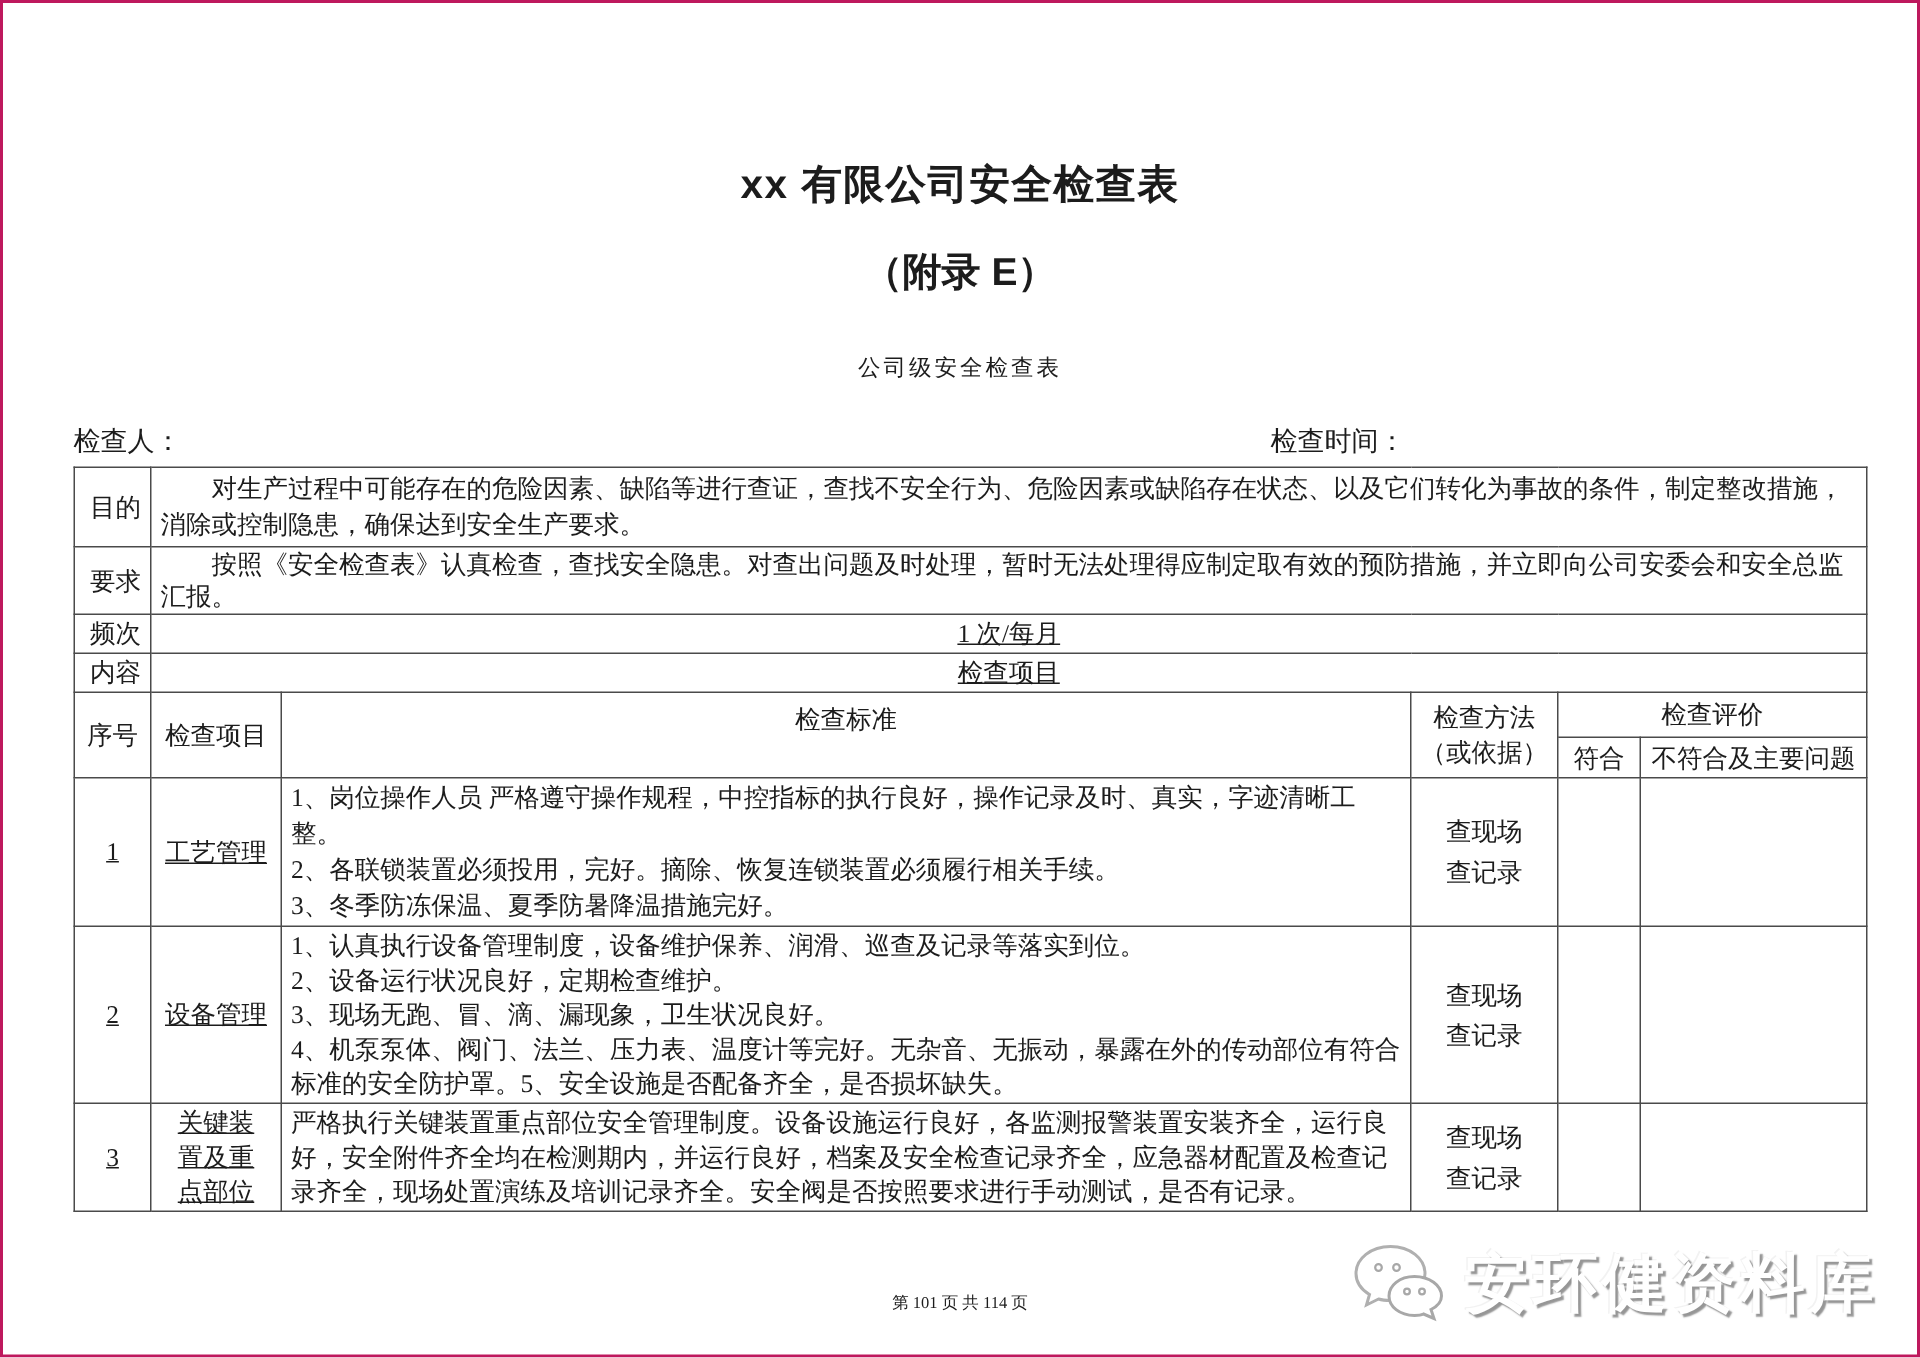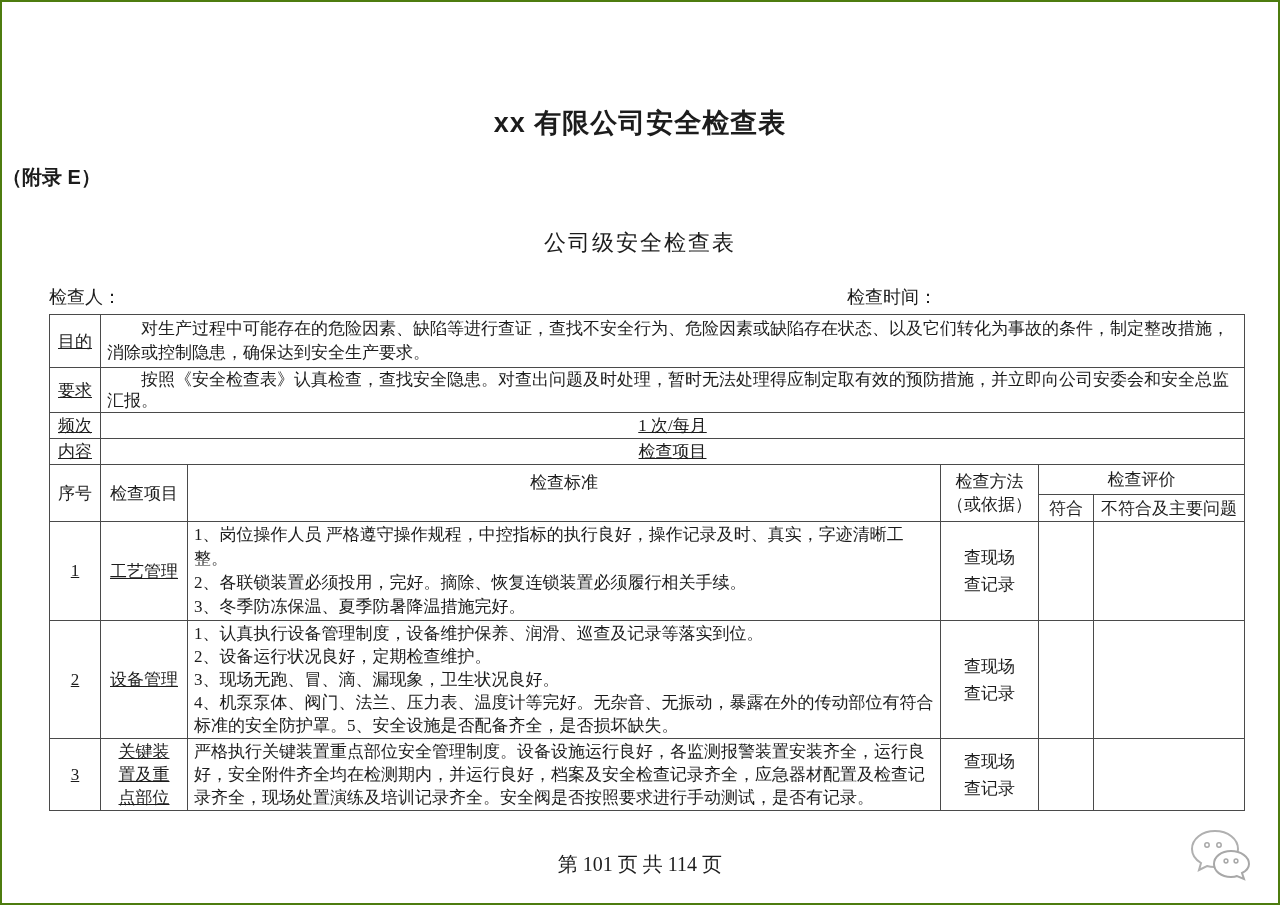--- a/index.html
+++ b/index.html
@@ -6,43 +6,43 @@
   body {
     width:1280px; height:905px;
     font-family:"Liberation Serif", serif;
     color:#1c1c1c;
     -webkit-font-smoothing:antialiased;
   }
   .page {
     position:relative;
     width:1280px; height:905px;
     box-sizing:border-box;
-    border:2px solid #4d7c0f;
+    border:2px solid #be185d;
     background:#ffffff;
     overflow:hidden;
   }
   .title-main {
     text-align:center;
     padding-top:103px;
     font-family:"Liberation Sans", sans-serif;
     font-weight:bold;
     font-size:27px;
     letter-spacing:1px;
   }
   .title-sub {
-    text-align:left;
+    text-align:center;
     margin-top:23px;
     font-family:"Liberation Sans", sans-serif;
     font-weight:bold;
-    font-size:20px;
+    font-size:26px;
   }
   .title-section {
     text-align:center;
     margin-top:37px;
-    font-size:22px;
+    font-size:15px;
     letter-spacing:2px;
   }
   .meta-line {
     position:relative;
     margin:27px 38px 5px 47px;
     height:24px;
     font-size:18px;
   }
   .meta-line .time-label { position:absolute; left:798px; top:0; }
   table.checklist {
@@ -51,31 +51,31 @@
     width:1195px;
     table-layout:fixed;
   }
   table.checklist td {
     border:1px solid #4a4a4a;
     font-size:17px;
     padding:1px 6px;
     vertical-align:middle;
     overflow:hidden;
   }
-  .lbl { text-align:center; padding:1px 2px;text-decoration:underline; }
+  .lbl { text-align:right; padding:1px 2px; }
   .meta-text { text-indent:2em; line-height:24px; padding:1px 12px 1px 10px; }
   .ctr { text-align:center;text-decoration:underline; }
   .hdr { text-align:center; }
   .std { line-height:24px; padding:2px 8px 2px 10px; vertical-align:middle; }
   .std-tight { line-height:23px;margin-left:44px; }
   .method-cell { text-align:center; line-height:27px; }
   .footer-page {
     text-align:center;
-    margin-top:40px;
-    font-size:20px;
+    margin-top:53px;
+    font-size:11px;
   }
   .watermark {
     position:absolute;
     right:26px; bottom:18px;
     display:flex;
     align-items:center;
     gap:12px;
   }
   .watermark-text {
     font-family:"Liberation Sans", sans-serif;
@@ -205,15 +205,16 @@
         <path d="M27 4 C14 4 4 12 4 22 c0 6 4 11 9 14 l-2 7 8 -4 c3 1 5 1 8 1 c13 0 23 -8 23 -18 S40 4 27 4 Z"></path>
       </g>
       <g fill="#ffffff" stroke="#a8a8a8" stroke-width="2">
         <path d="M43 24 c-10 0 -17 6 -17 13 c0 7 7 13 17 13 c2 0 4 0 6 -1 l7 3 -2 -6 c4 -2 7 -5 7 -9 C61 30 53 24 43 24 Z"></path>
       </g>
       <circle cx="19" cy="18" r="2.2" fill="none" stroke="#a8a8a8" stroke-width="1.5"></circle>
       <circle cx="31" cy="18" r="2.2" fill="none" stroke="#a8a8a8" stroke-width="1.5"></circle>
       <circle cx="38" cy="34" r="1.9" fill="none" stroke="#a8a8a8" stroke-width="1.5"></circle>
       <circle cx="48" cy="34" r="1.9" fill="none" stroke="#a8a8a8" stroke-width="1.5"></circle>
     </svg>
+    <span class="watermark-text">安环健资料库</span>
   </div>
 
 </div>
 
 </body></html>

